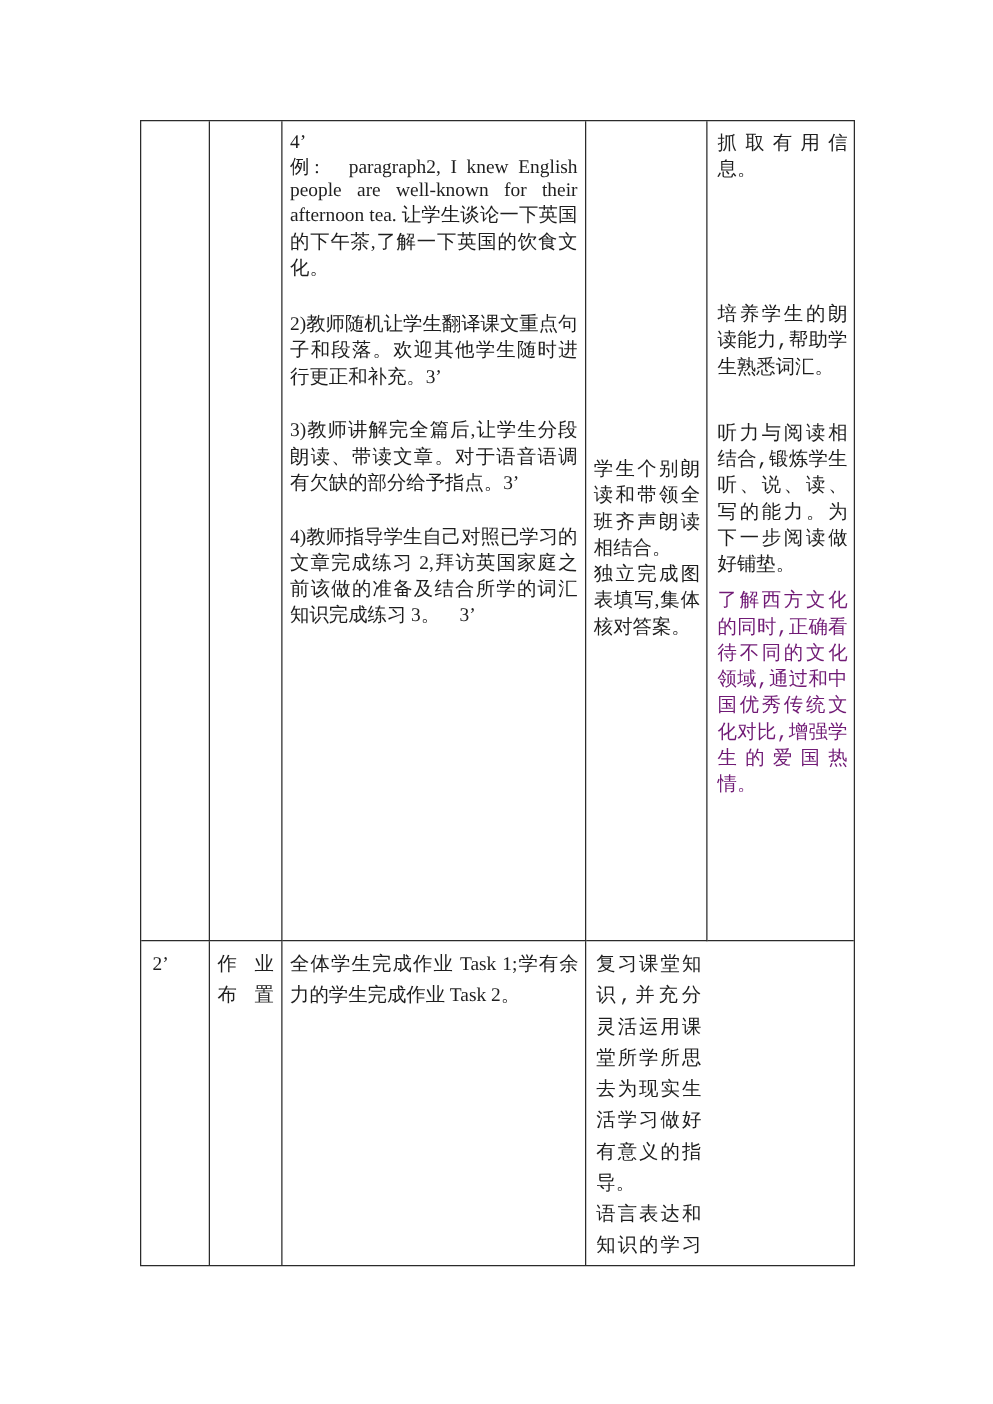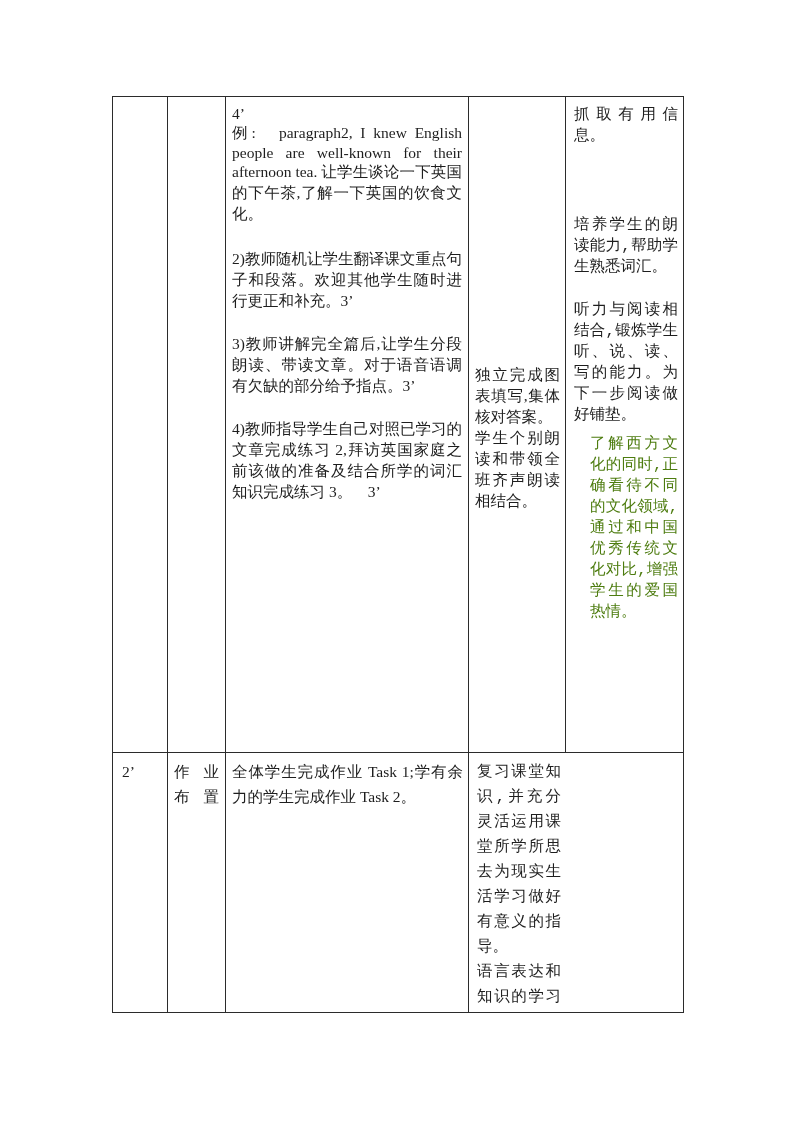--- a/index.html
+++ b/index.html
@@ -30,30 +30,30 @@
 
   
   .c1 { padding:6px 4px 0 9px; }
   .c2 { padding:6px 6px 0 6px; }
   .c3 { padding:8px 6px 0 6px; }
   .c4 { padding:6px 5px 0 6px; }
   .c5 { padding:7px 5px 0 8px;font-family:Liberation Mono, monospace; }
   .c4.pt-deep { padding-top:268px; }
   .g6  { margin-top:24px; }
   .g22 { margin-top:22px; }
-  .g68 { margin-top:68px; }
-  .g18 { margin-top:22px; }
+  .g68 { margin-top:95px; }
+  .g18 { margin-top:32px; }
   .g8  { margin-top:8px; }
 
   
   .r2 p { line-height:25px; }
   .time-label { line-height:25px; text-align:left; }
   .stage-line { line-height:25px; text-align:justify; text-align-last:justify; }
 
-  .red-note { color:#4d7c0f;margin-left:16px; }
+  .red-note { color:#701a75; }
 </style>
 </head>
 <body>
 
 <div class="page">
   <div class="lesson-table">
 
     <div class="cell c1 r1">
       <p class="time-label"></p>
     </div>
@@ -64,22 +64,22 @@
 
     <div class="cell c3 r1 teacher">
       <p>4’</p>
       <p>例:　paragraph2, I knew English people are well-known for their afternoon tea. 让学生谈论一下英国的下午茶,了解一下英国的饮食文化。</p>
       <p class="g6">2)教师随机让学生翻译课文重点句子和段落。欢迎其他学生随时进行更正和补充。3’</p>
       <p class="g22">3)教师讲解完全篇后,让学生分段朗读、带读文章。对于语音语调有欠缺的部分给予指点。3’</p>
       <p class="g22">4)教师指导学生自己对照已学习的文章完成练习 2,拜访英国家庭之前该做的准备及结合所学的词汇知识完成练习 3。　3’</p>
     </div>
 
     <div class="cell c4 pt-deep r1 student">
+      <p>学生个别朗读和带领全班齐声朗读相结合。</p>
       <p>独立完成图表填写,集体核对答案。</p>
-      <p>学生个别朗读和带领全班齐声朗读相结合。</p>
     </div>
 
     <div class="cell c5 last-col r1 intent">
       <p>抓取有用信息。</p>
       <p class="g68">培养学生的朗读能力,帮助学生熟悉词汇。</p>
       <p class="g18">听力与阅读相结合,锻炼学生听、说、读、写的能力。为下一步阅读做好铺垫。</p>
       <p class="g8 red-note">了解西方文化的同时,正确看待不同的文化领域,通过和中国优秀传统文化对比,增强学生的爱国热情。</p>
     </div>
 
     <div class="cell c1 r2 last-row">

